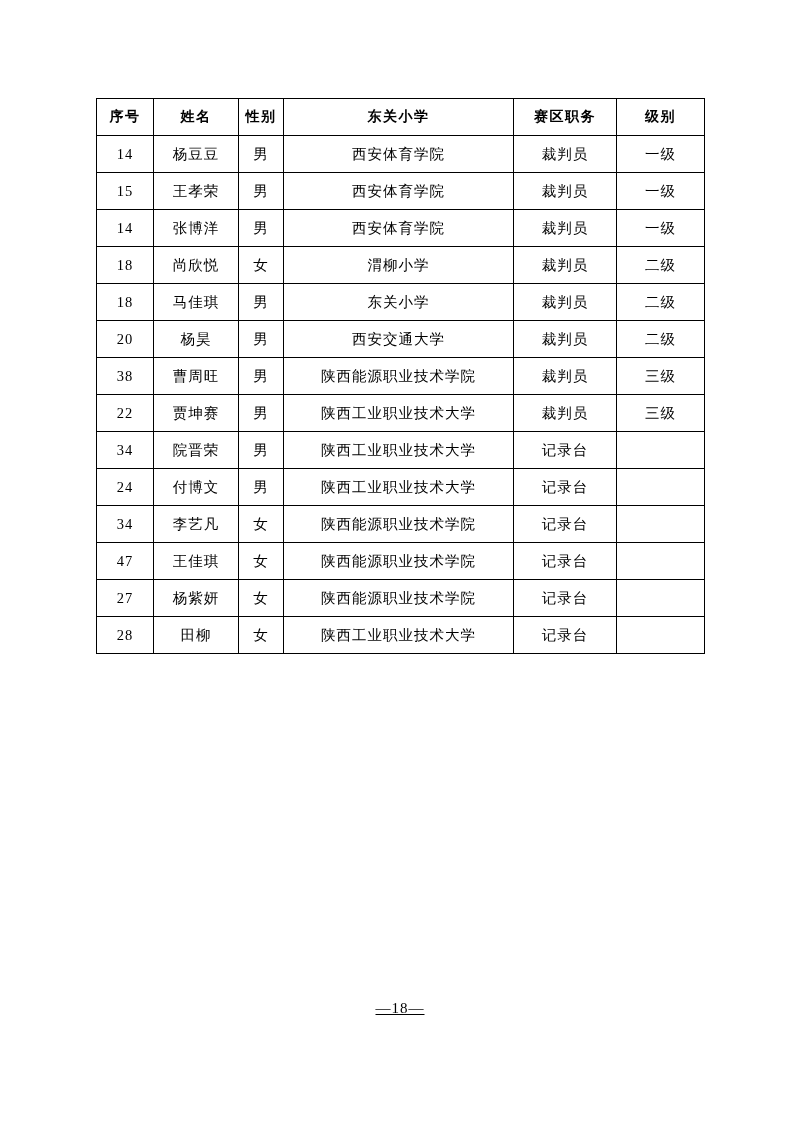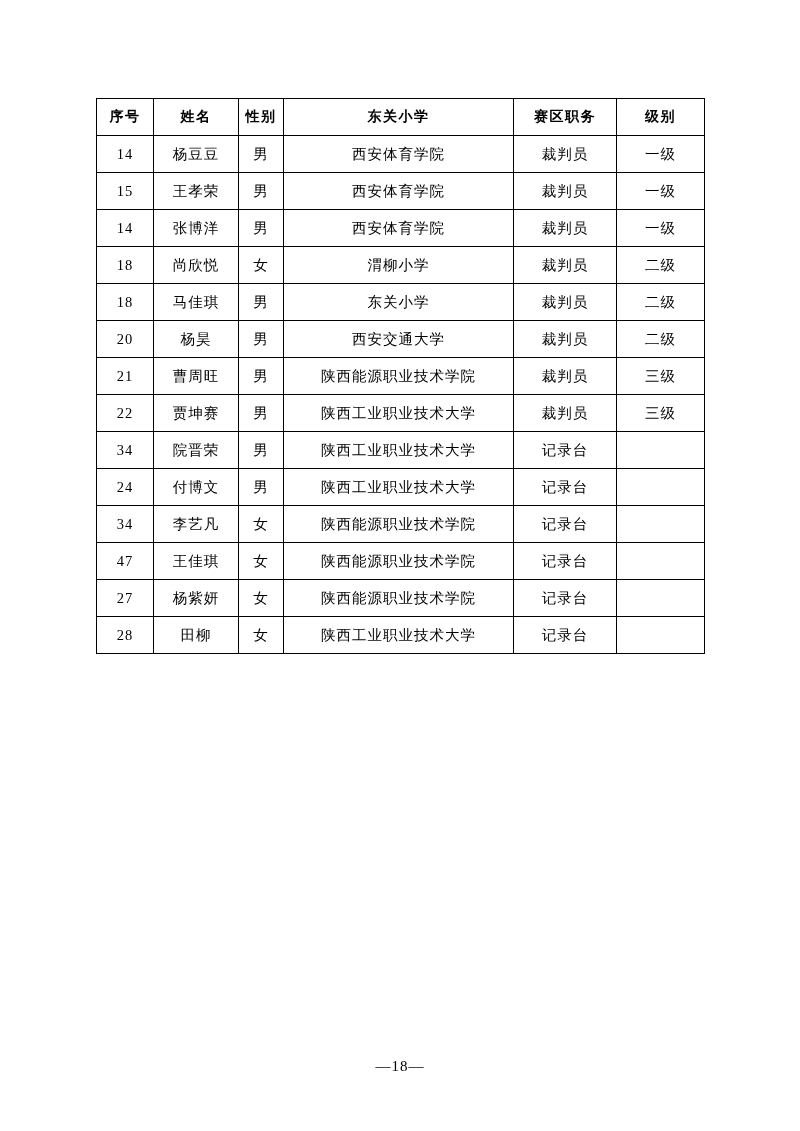--- a/index.html
+++ b/index.html
@@ -60,25 +60,26 @@
     font-family: "Liberation Serif", "DejaVu Serif", serif;
     letter-spacing: 0;
   }
   .name-spaced {
     letter-spacing: 8px;
     padding-left: 8px;
   }
   .footer {
     position: absolute;
     left: 0;
-    top: 1058px;
+    top: 1000px;
     width: 800px;
     text-align: center;
     font-size: 15px;
     letter-spacing: 1px;
+    text-decoration: underline;
   }
 </style>
 </head>
 <body>
 
 <div class="page">
 
   <div class="table-wrap">
     <table class="roster">
       <colgroup>
@@ -142,21 +143,21 @@
           </tr>
           <tr>
             <td class="cell-index">20</td>
             <td class="name-spaced">杨昊</td>
             <td>男</td>
             <td>西安交通大学</td>
             <td>裁判员</td>
             <td>二级</td>
           </tr>
           <tr>
-            <td class="cell-index">21</td>
+            <td class="cell-index">38</td>
             <td>曹周旺</td>
             <td>男</td>
             <td>陕西能源职业技术学院</td>
             <td>裁判员</td>
             <td>三级</td>
           </tr>
           <tr>
             <td class="cell-index">22</td>
             <td>贾坤赛</td>
             <td>男</td>

